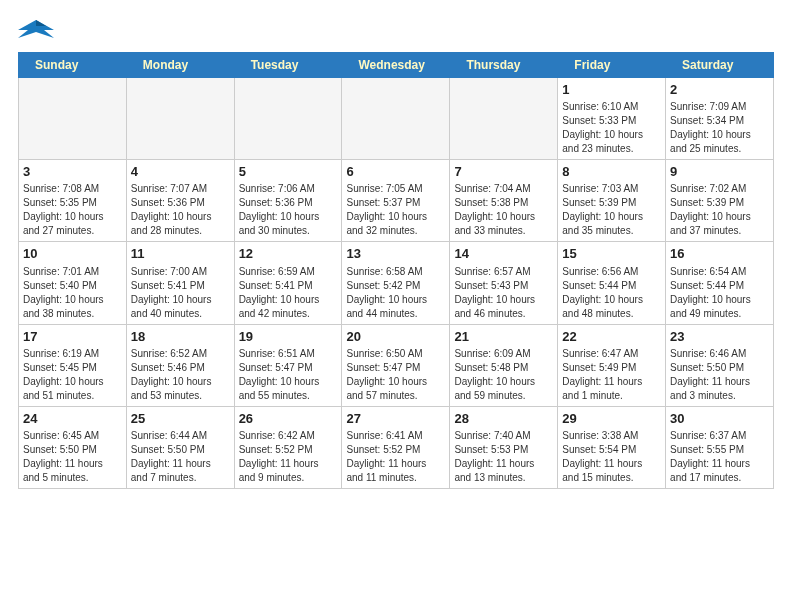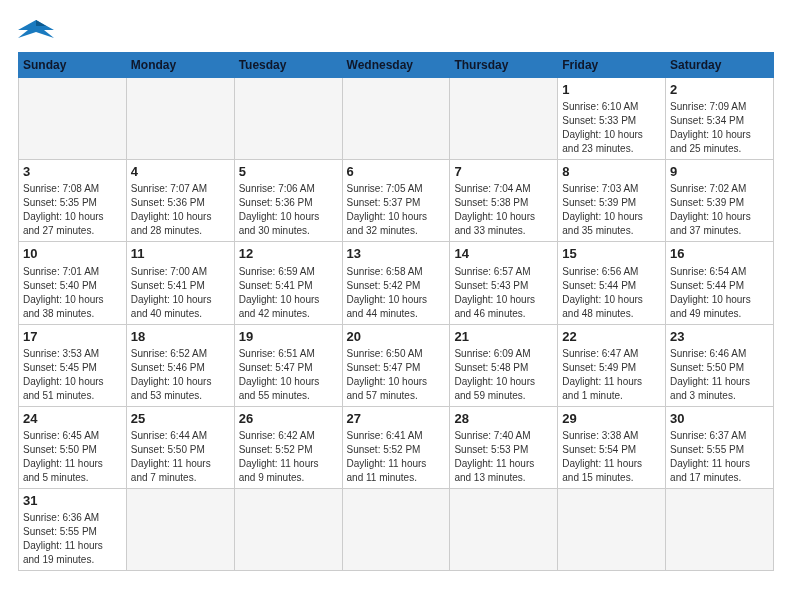--- a/index.html
+++ b/index.html
@@ -49,22 +49,22 @@
       color: #444;
     }
     .calendar {
       width: 100%;
       border-collapse: collapse;
       border: 1px solid #ccc;
       font-size: 10.5px;
     }
     .calendar th {
       background: #2a7abf;
-      color: #0f172a;
-      padding: 5px 4px;
+      color: #fef9c3;
+      padding: 5px 16px;
       font-size: 12px;
       font-weight: bold;
       border: 1px solid #2a7abf;
       text-align: left;
     }
     .calendar td {
       border: 1px solid #ccc;
       vertical-align: top;
       padding: 3px 4px;
       width: 108px;
@@ -223,21 +223,21 @@
           <td>
             <span class="day-num">16</span>
             <div>Sunrise: 6:54 AM</div>
             <div>Sunset: 5:44 PM</div>
             <div>Daylight: 10 hours and 49 minutes.</div>
           </td>
         </tr>
         <tr>
           <td>
             <span class="day-num">17</span>
-            <div>Sunrise: 3:53 AM</div>
+            <div>Sunrise: 6:19 AM</div>
             <div>Sunset: 5:45 PM</div>
             <div>Daylight: 10 hours and 51 minutes.</div>
           </td>
           <td>
             <span class="day-num">18</span>
             <div>Sunrise: 6:52 AM</div>
             <div>Sunset: 5:46 PM</div>
             <div>Daylight: 10 hours and 53 minutes.</div>
           </td>
           <td>
@@ -307,30 +307,16 @@
             <div>Sunrise: 3:38 AM</div>
             <div>Sunset: 5:54 PM</div>
             <div>Daylight: 11 hours and 15 minutes.</div>
           </td>
           <td>
             <span class="day-num">30</span>
             <div>Sunrise: 6:37 AM</div>
             <div>Sunset: 5:55 PM</div>
             <div>Daylight: 11 hours and 17 minutes.</div>
           </td>
-        </tr>
-        <tr class="last-row">
-          <td>
-            <span class="day-num">31</span>
-            <div>Sunrise: 6:36 AM</div>
-            <div>Sunset: 5:55 PM</div>
-            <div>Daylight: 11 hours and 19 minutes.</div>
-          </td>
-          <td class="empty"></td>
-          <td class="empty"></td>
-          <td class="empty"></td>
-          <td class="empty"></td>
-          <td class="empty"></td>
-          <td class="empty"></td>
         </tr>
       </tbody>
   </table>
 </div>
 
 </body></html>

